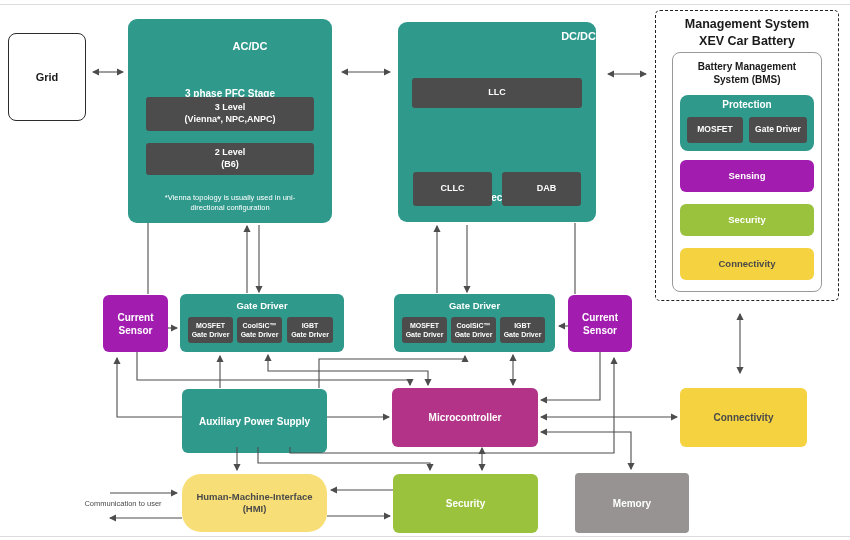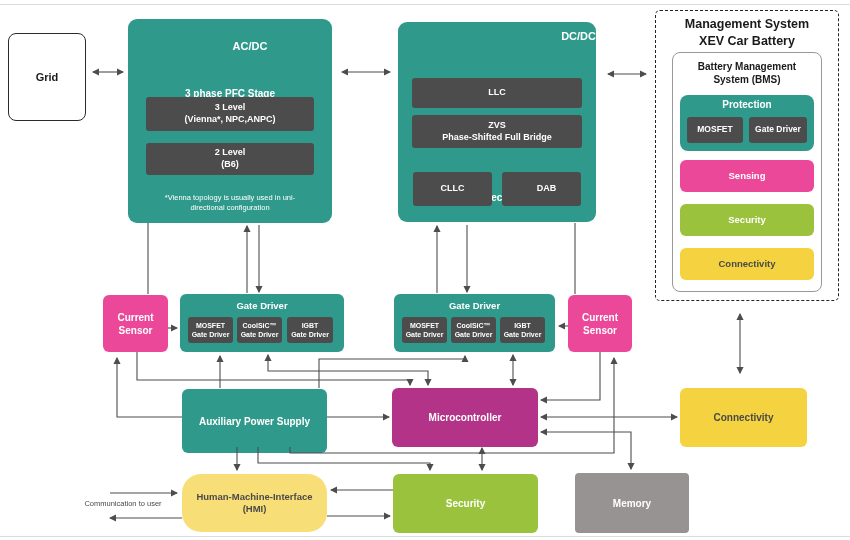--- a/index.html
+++ b/index.html
@@ -4,21 +4,21 @@
 <style>
   html,body{margin:0;padding:0;background:#fff;}
   #stage{position:relative;width:850px;height:540px;background:#ffffff;overflow:hidden;
          font-family:"Liberation Sans",sans-serif;}
   .rule{position:absolute;left:0;width:850px;height:1px;background:#dcdcdc;}
   .box{position:absolute;box-sizing:border-box;display:flex;flex-direction:column;
        align-items:center;justify-content:center;text-align:center;}
   .teal{background:#2F9A8C;border-radius:9px;color:#fff;}
   .tealsm{background:#2F9A8C;border-radius:6px;color:#fff;}
   .dark{background:#4C4C4C;border-radius:3px;color:#fff;}
-  .orange{background:#ec4899;border-radius:6px;color:#fff;}
+  .orange{background:#a21caf;border-radius:6px;color:#fff;}
   .magenta{background:#B23387;border-radius:6px;color:#fff;}
   .yellow{background:#F5D23F;border-radius:6px;color:#4A4A4A;}
   .lyellow{background:#F7DE76;border-radius:6px;color:#4A4A4A;}
   .green{background:#9AC23C;border-radius:6px;color:#fff;}
   .gray{background:#979392;border-radius:4px;color:#fff;}
   .b{font-weight:700;}
   .t11{font-size:11px;line-height:1.3;}
   .t10{font-size:10px;line-height:1.3;}
   .t95{font-size:9.5px;line-height:1.3;}
   .t9{font-size:9px;line-height:1.3;}
@@ -57,24 +57,20 @@
     <div class="abs ctr t75" style="top:174px;">
       <div>*Vienna topology is usually used in uni-</div>
       <div>directional configuration</div>
     </div>
   </div>
 
   <div class="box teal lvl" style="left:398px;top:22px;width:198px;height:200px;">
     <div class="abs ctr b t11" style="top:7px;text-align:right;">DC/DC</div>
     <div class="box dark" style="left:14px;top:56px;width:170px;height:30px;">
       <span class="b t9">LLC</span>
-    </div>
-    <div class="box dark" style="left:14px;top:93px;width:170px;height:33px;">
-      <span class="b t9">ZVS</span>
-      <span class="b t9">Phase-Shifted Full Bridge</span>
     </div>
     <div class="abs ctr b t10" style="top:133px;margin-top:36px;">Bi-directional</div>
     <div class="box dark" style="left:15px;top:150px;width:79px;height:34px;">
       <span class="b t9">CLLC</span>
     </div>
     <div class="box dark" style="left:104px;top:150px;width:79px;height:34px;padding-left:10px;">
       <span class="b t9">DAB</span>
     </div>
   </div>
 

